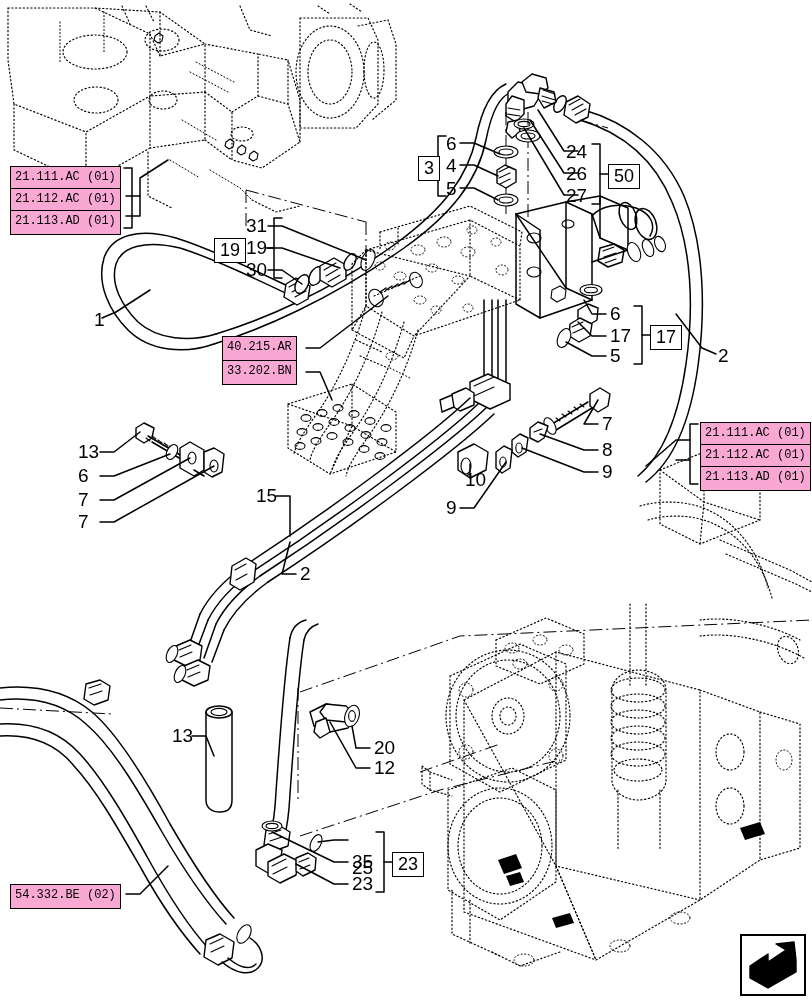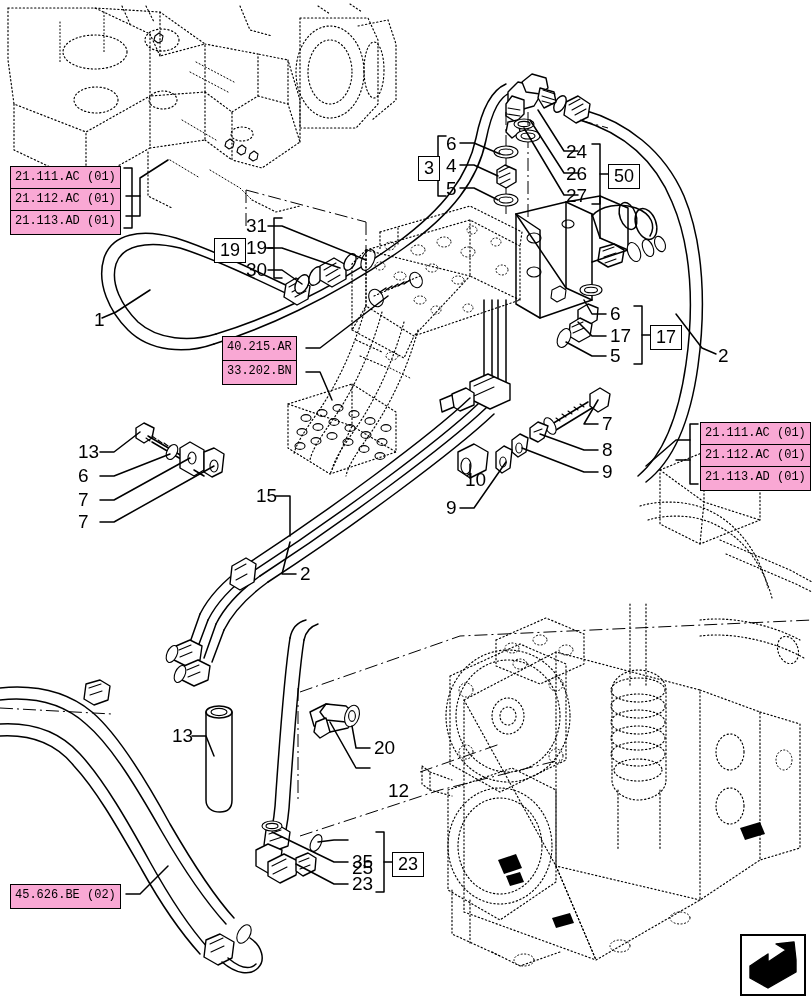--- a/index.html
+++ b/index.html
@@ -533,21 +533,21 @@
 <div class="refbox" style="left:10px;top:188px;">21.112.AC (01)</div>
 <div class="refbox" style="left:10px;top:210px;">21.113.AD (01)</div>
 
 <div class="refbox" style="left:222px;top:336px;">40.215.AR</div>
 <div class="refbox" style="left:222px;top:360px;">33.202.BN</div>
 
 <div class="refbox" style="left:700px;top:422px;">21.111.AC (01)</div>
 <div class="refbox" style="left:700px;top:444px;">21.112.AC (01)</div>
 <div class="refbox" style="left:700px;top:466px;">21.113.AD (01)</div>
 
-<div class="refbox" style="left:10px;top:884px;">45.626.BE (02)</div>
+<div class="refbox" style="left:10px;top:884px;">54.332.BE (02)</div>
 
 <div class="grpbox" style="left:418px;top:156px;">3</div>
 <div class="grpbox" style="left:608px;top:164px;">50</div>
 <div class="grpbox" style="left:214px;top:238px;">19</div>
 <div class="grpbox" style="left:650px;top:325px;">17</div>
 <div class="grpbox" style="left:392px;top:852px;">23</div>
 
 <div class="lbl" style="left:94px;top:310px;">1</div>
 <div class="lbl" style="left:718px;top:346px;">2</div>
 
@@ -576,21 +576,21 @@
 <div class="lbl" style="left:602px;top:440px;">8</div>
 <div class="lbl" style="left:602px;top:462px;">9</div>
 <div class="lbl" style="left:446px;top:498px;">9</div>
 <div class="lbl" style="left:465px;top:470px;">10</div>
 
 <div class="lbl" style="left:300px;top:564px;">2</div>
 <div class="lbl" style="left:256px;top:486px;">15</div>
 
 <div class="lbl" style="left:172px;top:726px;">13</div>
 <div class="lbl" style="left:374px;top:738px;">20</div>
-<div class="lbl" style="left:388px;top:758px;margin-top:23px;">12</div>
+<div class="lbl" style="left:374px;top:758px;">12</div>
 
 <div class="lbl" style="left:352px;top:830px;margin-top:28px;">25</div>
 <div class="lbl" style="left:352px;top:852px;">35</div>
 <div class="lbl" style="left:352px;top:874px;">23</div>
 
 <div class="orient" style="left:740px;top:934px;">
   <svg viewBox="0 0 62 58">
     <path d="M8 30 L26 18 L26 26 L44 14 L34 8 L52 6 L54 24 L46 18 L26 32 L26 40 Z
              M8 30 L8 42 L26 52 L26 40 Z
              M26 40 L26 52 L54 36 L54 24 L46 18 L26 32 Z" fill="#000" stroke="#000" stroke-width="1.4" stroke-linejoin="round"></path>

